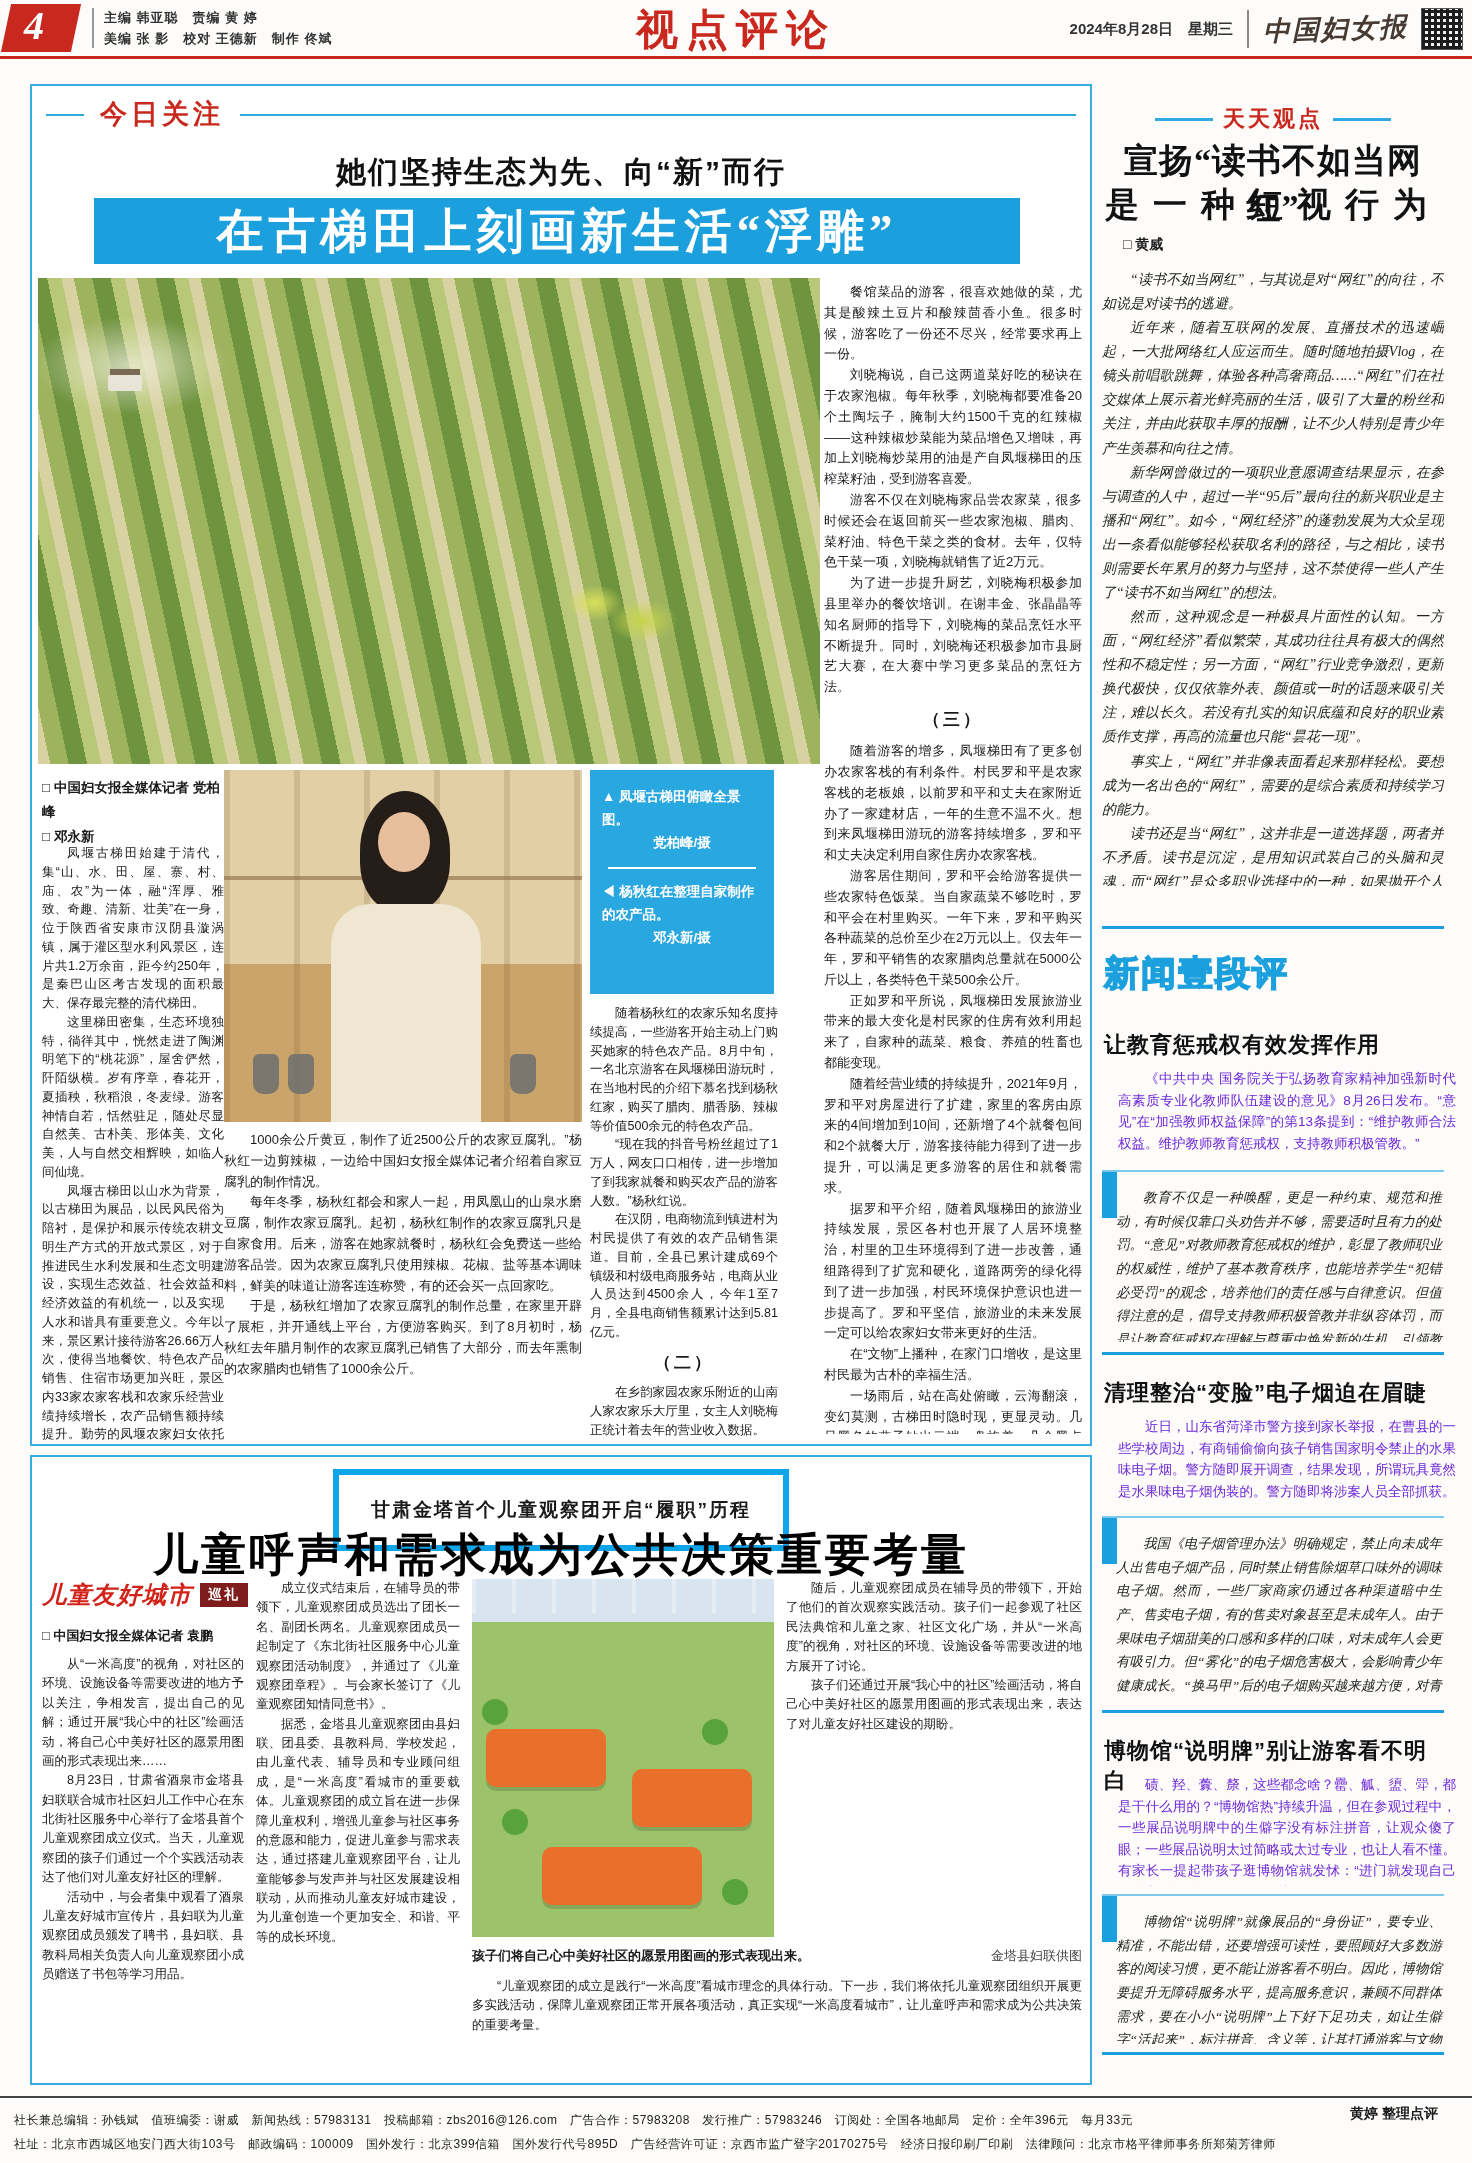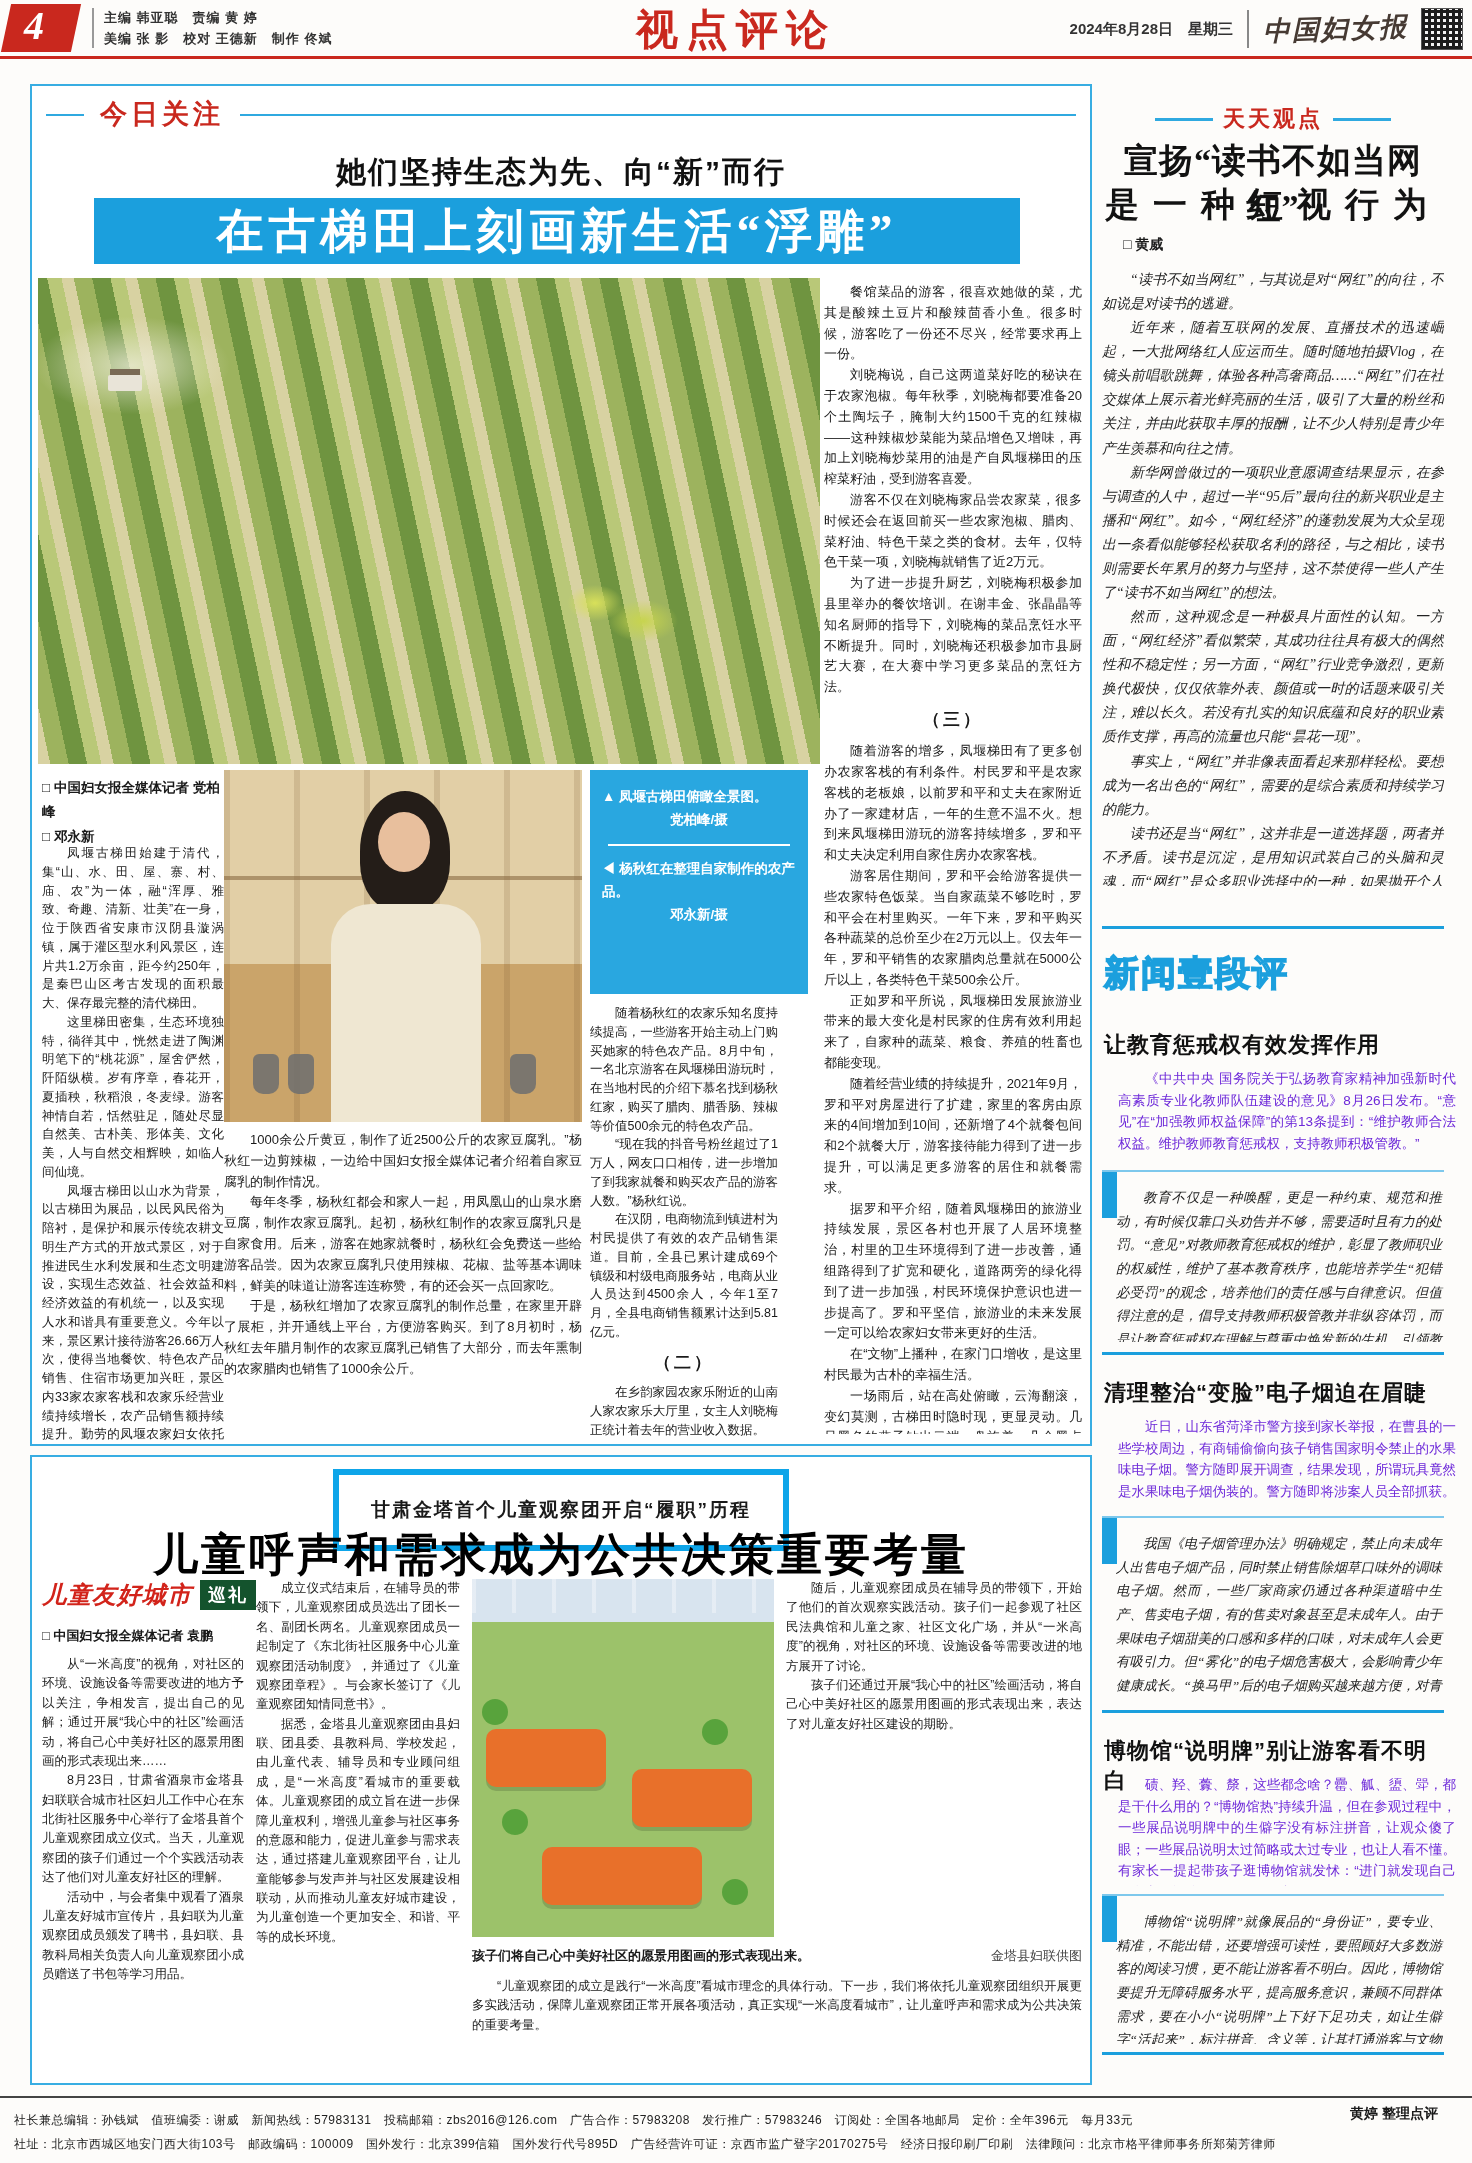--- a/index.html
+++ b/index.html
@@ -56,32 +56,32 @@
       background:
         repeating-linear-gradient(90deg, rgba(120,85,45,.18) 0 6px, transparent 6px 70px),
         linear-gradient(180deg,#e2cfa6 0 55%, #caa46a 55% 100%); overflow:hidden; }
   .wp-shelf { position:absolute; left:0; top:30%; width:100%; height:4px; background:#8a6a42; opacity:.6; }
   .wp-hair { position:absolute; left:38%; top:6%; width:90px; height:120px; border-radius:50% 50% 40% 40%; background:#241d18; }
   .wp-face { position:absolute; left:43%; top:12%; width:52px; height:60px; border-radius:50%; background:#e8bf9d; }
   .wp-dress { position:absolute; left:30%; top:38%; width:150px; height:230px; border-radius:40px 40px 0 0; background:#efe7d2; }
   .wp-jar { position:absolute; bottom:8%; width:26px; height:40px; border-radius:6px 6px 10px 10px; background:#6d6f6e; opacity:.85; }
   #col-b { left:192px; top:1044px; width:358px; height:310px; font-size:13px; line-height:1.6; }
 
-  .caption-box { position:absolute; left:558px; top:684px; width:218px; height:224px; background:#29a7e0; color:#fff; padding:16px 12px; font-size:13.5px; font-weight:bold; line-height:1.7; }
+  .caption-box { position:absolute; left:558px; top:684px; width:184px; height:224px; background:#29a7e0; color:#fff; padding:16px 12px; font-size:13.5px; font-weight:bold; line-height:1.7; }
   .caption-box .cap-credit { text-align:center; }
   .cap-div { height:2px; background:#fff; margin:12px 6px; }
   #col-c { left:558px; top:918px; width:188px; height:434px; font-size:12.5px; line-height:1.5; }
 
   
   .kicker-wrap { position:absolute; left:0; top:12px; width:100%; text-align:center; }
   .kicker { display:inline-block; border:6px solid #0ea5e9; padding:22px 32px; font-size:19px; font-weight:bold; letter-spacing:2px; }
   .kids-headline { position:absolute; left:0; top:68px; width:100%; text-align:center; font-weight:bold; font-size:45px; letter-spacing:3px; color:#000; }
   .cfc-logo { position:absolute; left:10px; top:122px; display:flex; align-items:center; gap:8px; }
   .cfc-main { font:italic bold 24px "Liberation Serif", serif; color:#d2231a; letter-spacing:1px; }
-  .cfc-badge { background:#14532d; color:#fff; font-weight:bold; font-size:18px; padding:3px 8px; letter-spacing:2px; }
+  .cfc-badge { background:#7f1d1d; color:#fff; font-weight:bold; font-size:14px; padding:3px 8px; letter-spacing:2px; }
   .byline-kids { position:absolute; left:10px; top:170px; width:210px; font-size:13px; font-weight:bold; }
   #kcol-1 { left:10px; top:198px; width:202px; height:418px; font-size:12.5px; line-height:1.55; }
   #kcol-2 { left:224px; top:122px; width:204px; height:494px; font-size:12.5px; line-height:1.55; }
   .kids-photo { position:absolute; left:440px; top:122px; width:302px; height:358px;
       background:
         repeating-linear-gradient(90deg, rgba(255,255,255,.35) 0 4px, transparent 4px 40px) 0 0/100% 34px no-repeat,
         linear-gradient(180deg,#d8e4ef 0 12%, #9cc26a 12% 100%); overflow:hidden; }
   .ktable { position:absolute; width:120px; height:58px; background:#e8702a; border-radius:10px; box-shadow:0 4px 0 rgba(0,0,0,.15); }
   .kchair { position:absolute; width:26px; height:26px; border-radius:50%; background:#58a33c; }
   .kids-caption { position:absolute; left:440px; top:490px; width:610px; font-size:13px; font-weight:bold; display:flex; justify-content:space-between; }

